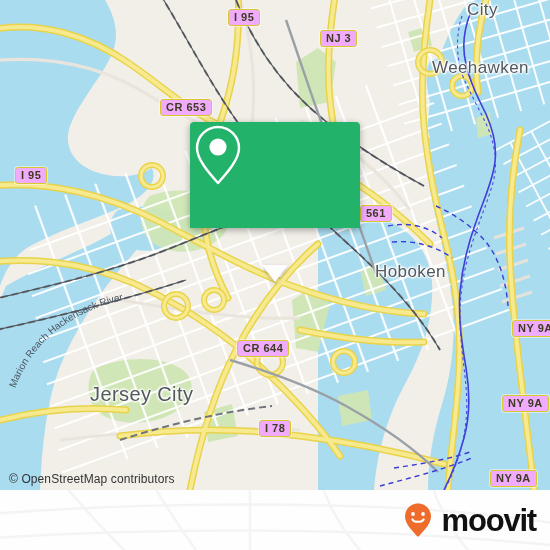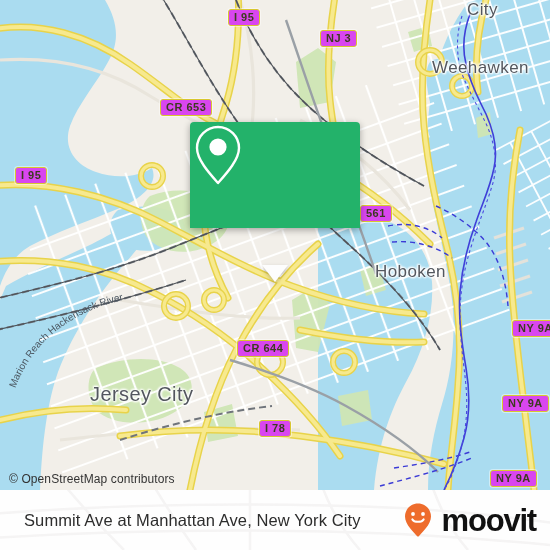--- a/index.html
+++ b/index.html
@@ -14,21 +14,21 @@
   #map svg{position:absolute;left:0;top:0;}
 
   
   .plabel{position:absolute;color:#53575e;font-weight:400;
           white-space:nowrap;letter-spacing:.4px;
           text-shadow:0 0 3px #fff,0 0 3px #fff,0 0 2px #fff,1px 1px 2px #fff,-1px -1px 2px #fff;}
   .plabel.big{font-size:20px;}
   .plabel.mid{font-size:17px;}
 
   
-  .shield{position:absolute;background:#d946ef;border:1.5px solid #d8c72f;
+  .shield{position:absolute;background:#f0abfc;border:1.5px solid #d8c72f;
           border-radius:3px;color:#3d3a20;font-size:11px;font-weight:700;
           padding:1px 5px 2px;line-height:12px;letter-spacing:.5px;
           white-space:nowrap;box-shadow:0 0 0 1px rgba(255,255,255,.45);}
 
   
   #card{position:absolute;left:190px;top:122px;width:170px;
         border-radius:4px;overflow:visible;
         box-shadow:0 2px 7px rgba(0,0,0,.33);}
   #card-top{height:106px;background:#23b26a;border-radius:4px 4px 0 0;
             display:flex;align-items:center;justify-content:center;}
@@ -349,21 +349,20 @@
       <g stroke="#9a9a9a" stroke-width="2.5" fill="none">
         <path d="M60,-10 C80,14 100,36 124,60"></path>
         <path d="M150,-10 C166,16 180,38 196,60"></path>
         <path d="M250,-10 L250,60"></path>
         <path d="M320,-10 C330,20 344,42 360,60"></path>
         <path d="M430,-10 C440,20 452,42 468,60"></path>
         <path d="M-10,24 C120,14 260,12 400,18 C470,22 520,28 560,34"></path>
         <path d="M-10,48 C120,40 260,38 400,44 C470,48 520,52 560,56"></path>
       </g>
     </svg>
-    <div id="footer-title">Summit Ave at Manhattan Ave, New York City</div>
     <div id="brand">
       <svg width="30" height="36" viewBox="0 0 30 36">
         <path d="M15 1.5 C7.8 1.5 2 7.3 2 14.5 C2 22.6 11.2 30.8 14.2 34.2 C14.6 34.7 15.4 34.7 15.8 34.2 C18.8 30.8 28 22.6 28 14.5 C28 7.3 22.2 1.5 15 1.5 Z" fill="#ee6c2c"></path>
         <circle cx="10" cy="12" r="1.9" fill="#ffffff"></circle>
         <circle cx="20" cy="12" r="1.9" fill="#ffffff"></circle>
         <path d="M9.4 17.4 C11.2 20.6 18.8 20.6 20.6 17.4" fill="none" stroke="#ffffff" stroke-width="2.1" stroke-linecap="round"></path>
       </svg>
       <span id="brand-word">moovit</span>
     </div>
   </div>

